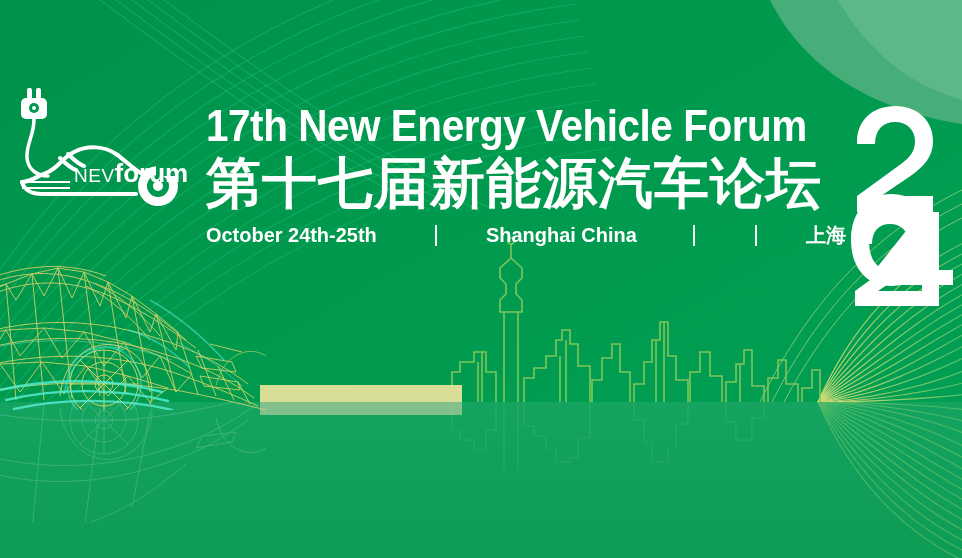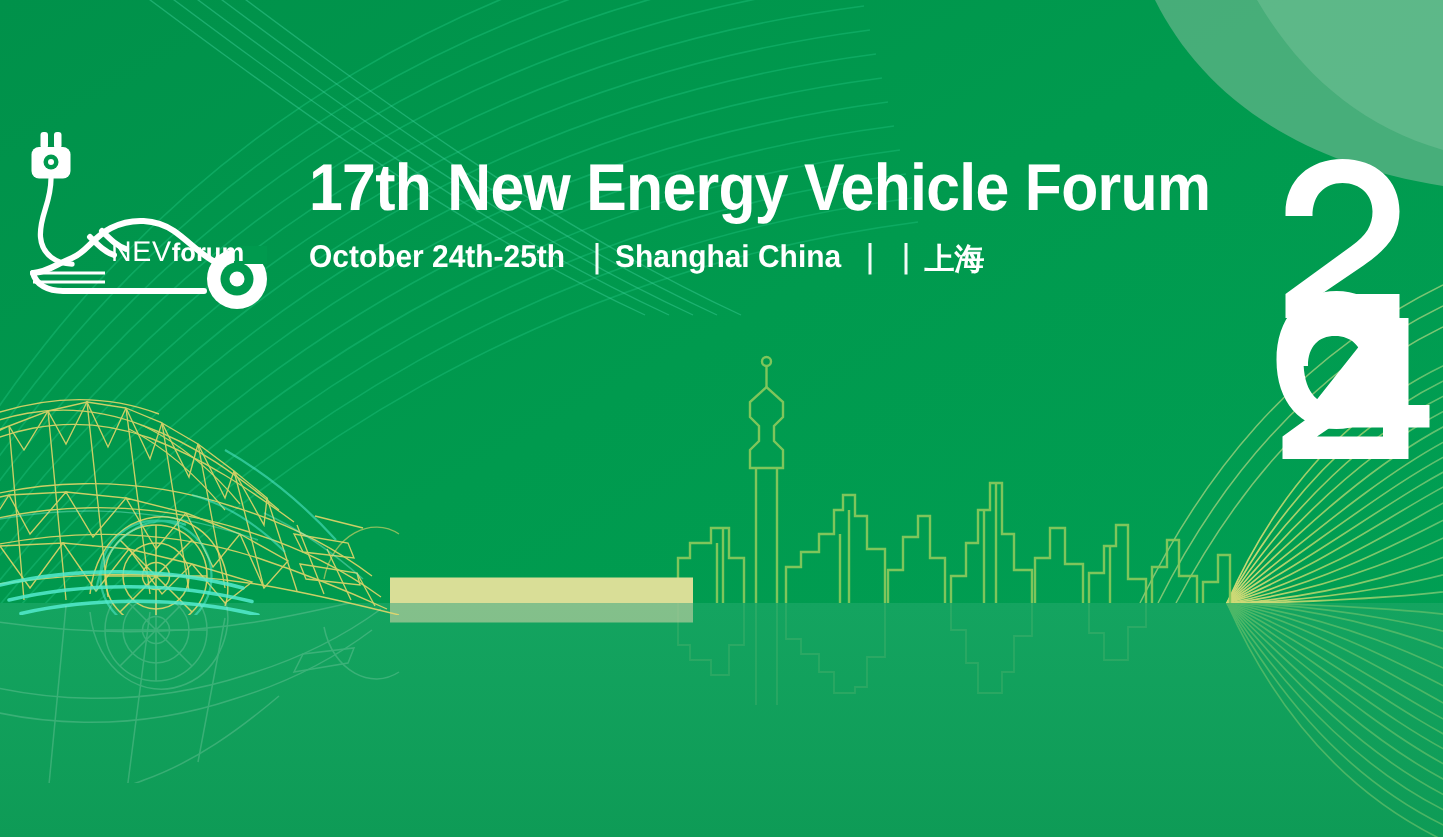--- a/index.html
+++ b/index.html
@@ -43,20 +43,21 @@
 
   #meta{
     margin-top:7px;
     color:#ffffff;
     font-size:21px;
     font-weight:bold;
     line-height:26px;
     white-space:nowrap;
     display:flex;
     align-items:center;
+    justify-content:space-between;
   }
   #meta .seg{transform:scaleX(0.95);transform-origin:left center;}
   #meta .seg-cn{
     font-family:"DejaVu Sans","Liberation Sans",sans-serif;
     font-size:20px;font-weight:bold;
   }
   #meta .sep{
     display:inline-block;
     width:2px;height:21px;
     background:#ffffff;
@@ -64,21 +65,21 @@
     opacity:.95;
   }
 
   
   #logo{position:absolute;left:8px;top:78px;width:178px;height:132px;}
   #logo-text{
     position:absolute;left:66px;top:80px;
     color:#ffffff;white-space:nowrap;
   }
   #logo-text .nev{font-size:19px;font-weight:normal;letter-spacing:.5px;}
-  #logo-text .forum{font-size:17px;font-weight:bold;letter-spacing:0;}
+  #logo-text .forum{font-size:26px;font-weight:bold;letter-spacing:0;}
 
   
   #year{
     position:absolute;left:845px;top:100px;
     width:112px;height:212px;
   }
 
   .hide{position:absolute;width:1px;height:1px;overflow:hidden;clip:rect(0 0 0 0);}
 </style>
 </head>
@@ -349,20 +350,21 @@
         <line x1="14" y1="110" x2="62" y2="110"></line>
       </g>
     </svg>
     <div id="logo-text">
       <span class="nev">NEV</span><span class="forum">forum</span>
     </div>
   </div>
 
   <div id="headline">
     <div id="title-en">17th New Energy Vehicle Forum</div>
+    <div class="title-cn" id="title-cn-1">第十七届新能源汽车论坛</div>
     <div id="meta">
       <span class="seg">October 24th-25th</span>
       <span class="sep"></span>
       <span class="seg">Shanghai China</span>
       <span class="sep"></span>
       <span class="sep"></span>
       <span class="seg-cn">上海</span>
     </div>
   </div>
 

